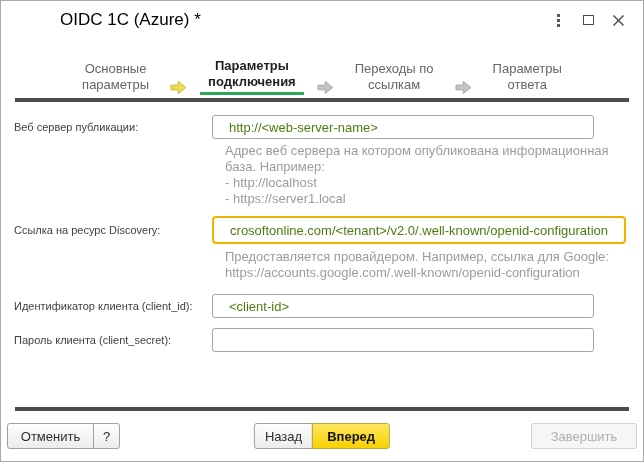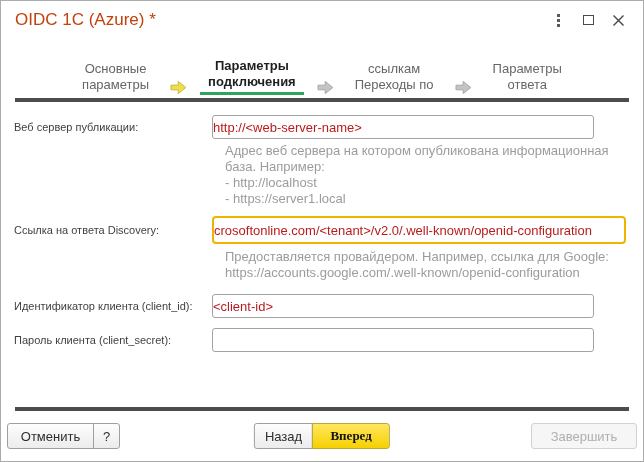--- a/index.html
+++ b/index.html
@@ -5,46 +5,46 @@
   html,body { margin:0; padding:0; background:#e9e9e9; }
   .window {
     width:644px; height:462px; box-sizing:border-box;
     background:#ffffff; border:1px solid #ABABAB;
     font-family:"Liberation Sans", sans-serif;
     display:flex; flex-direction:column; position:relative;
     margin:0 auto;
   }
   
   .titlebar { height:38px; flex:0 0 38px; display:flex; align-items:center; padding:0 10px 0 14px; }
-  .title { flex:1; font-size:17px; color:#c2410c; white-space:nowrap; }
+  .title { flex:1; font-size:17px; color:#000000; white-space:nowrap;margin-left:45px; }
   .controls { display:flex; align-items:center; }
   .ctrl-btn { width:30px; height:26px; display:flex; align-items:center; justify-content:center; cursor:default; }
   .kebab { display:flex; flex-direction:column; gap:2px; }
   .kebab span { width:3px; height:3px; background:#5A5A5A; display:block; }
   .maxbox { width:11px; height:10px; border:1.5px solid #4A4A4A; box-sizing:border-box; }
   
   .steps { flex:0 0 49px; display:flex; justify-content:center; align-items:flex-end; padding-top:7px; gap:13px; }
   .step { text-align:center; font-size:13px; line-height:16px; color:#666; padding:0 8px 2px; }
   .step.active { font-weight:bold; color:#1F1F1F; border-bottom:3px solid #2FA45B; }
   .arrow { margin-top:9px; flex:0 0 auto; }
   
   .sep { height:4px; background:#4C4C4C; margin:0 14px; flex:0 0 4px; }
   .sep-top { margin-top:3px; }
   
   .form { flex:1 1 auto; padding-top:13px; overflow:hidden; }
   .frow { display:flex; align-items:center; }
   .flabel { flex:0 0 211px; padding-left:13px; font-size:11px; color:#3F3F3F; box-sizing:border-box; }
   .tinput {
     box-sizing:border-box; width:382px; height:24px;
     border:1px solid #A3A3A3; border-radius:3px;
-    font-family:"Liberation Sans", sans-serif; font-size:13px; color:#b91c1c;
-    padding:0 0; outline:none; background:#fff;
+    font-family:"Liberation Sans", sans-serif; font-size:13px; color:#4d7c0f;
+    padding:0 16px; outline:none; background:#fff;
   }
   .tinput-focus {
-    width:414px; height:28px; border:2px solid #F0B400; border-radius:4px;
+    width:414px; height:28px; border:2px solid #F0B400; border-radius:4px;text-align:right;
   }
   .help { margin-left:224px; font-size:13px; line-height:16px; color:#9C9C9C; }
   .row-disc { margin-top:9px; }
   .help1 { margin-top:4px; }
   .help2 { margin-top:5px; }
   .row-cid { margin-top:13px; }
   .row-cs { margin-top:10px; }
   
   .footer { flex:0 0 50px; display:flex; align-items:center; padding:0 6px; position:relative; }
   .btn {
@@ -52,21 +52,21 @@
     background:linear-gradient(#FDFDFD,#ECECEC);
     font-family:"Liberation Sans", sans-serif; font-size:13px; color:#2E2E2E;
     padding:0 10px; cursor:default;
   }
   .btn-group { display:flex; }
   .btn-group .btn:first-child { border-radius:3px 0 0 3px; }
   .btn-group .btn:last-child  { border-radius:0 3px 3px 0; margin-left:-1px; }
   .btn-cancel { min-width:87px; }
   .btn-help { min-width:27px; padding:0; }
   .btn-back { min-width:56px; }
-  .btn-next { min-width:78px; font-weight:bold; background:linear-gradient(#FFE65E,#F6D100); border-color:#B9A93C; color:#141414;font-family:Liberation Serif, serif; }
+  .btn-next { min-width:78px; font-weight:bold; background:linear-gradient(#FFE65E,#F6D100); border-color:#B9A93C; color:#141414; }
   .center-group { position:absolute; left:50%; transform:translateX(-50%); }
   .btn-finish { min-width:106px; margin-left:auto; color:#AFAFAF; background:#F6F6F6; border-color:#D2D2D2; }
 </style>
 </head>
 <body>
 
 <div class="window">
 
   <div class="titlebar">
     <div class="title">OIDC 1C (Azure) *</div>
@@ -99,22 +99,22 @@
       <path d="M1 5.2 H8.2 V1.4 L15.8 7.5 L8.2 13.6 V9.8 H1 Z" fill="#F0DE4F" stroke="#C9BA33" stroke-width="1"></path>
     </svg>
     <div class="step active">
       <div>Параметры</div>
       <div>подключения</div>
     </div>
     <svg class="arrow" width="17" height="15" viewBox="0 0 17 15">
       <path d="M1 5.2 H8.2 V1.4 L15.8 7.5 L8.2 13.6 V9.8 H1 Z" fill="#C4C4C4" stroke="#A9A9A9" stroke-width="1"></path>
     </svg>
     <div class="step">
+      <div>Переходы по</div>
       <div>ссылкам</div>
-      <div>Переходы по</div>
     </div>
     <svg class="arrow" width="17" height="15" viewBox="0 0 17 15">
       <path d="M1 5.2 H8.2 V1.4 L15.8 7.5 L8.2 13.6 V9.8 H1 Z" fill="#C4C4C4" stroke="#A9A9A9" stroke-width="1"></path>
     </svg>
     <div class="step">
       <div>Параметры</div>
       <div>ответа</div>
     </div>
   </div>
 
@@ -127,21 +127,21 @@
       <input class="tinput" type="text" value="http://&lt;web-server-name&gt;" style="">
     </div>
     <div class="help help1">
       <div>Адрес веб сервера на котором опубликована информационная</div>
       <div>база. Например:</div>
       <div>- http://localhost</div>
       <div>- https://server1.local</div>
     </div>
 
     <div class="frow row-disc">
-      <div class="flabel">Ссылка на ответа Discovery:</div>
+      <div class="flabel">Ссылка на ресурс Discovery:</div>
       <input class="tinput tinput-focus" type="text" value="crosoftonline.com/&lt;tenant&gt;/v2.0/.well-known/openid-configuration" style="">
     </div>
     <div class="help help2">
       <div>Предоставляется провайдером. Например, ссылка для Google:</div>
       <div>https://accounts.google.com/.well-known/openid-configuration</div>
     </div>
 
     <div class="frow row-cid">
       <div class="flabel">Идентификатор клиента (client_id):</div>
       <input class="tinput" type="text" value="&lt;client-id&gt;" style="">

